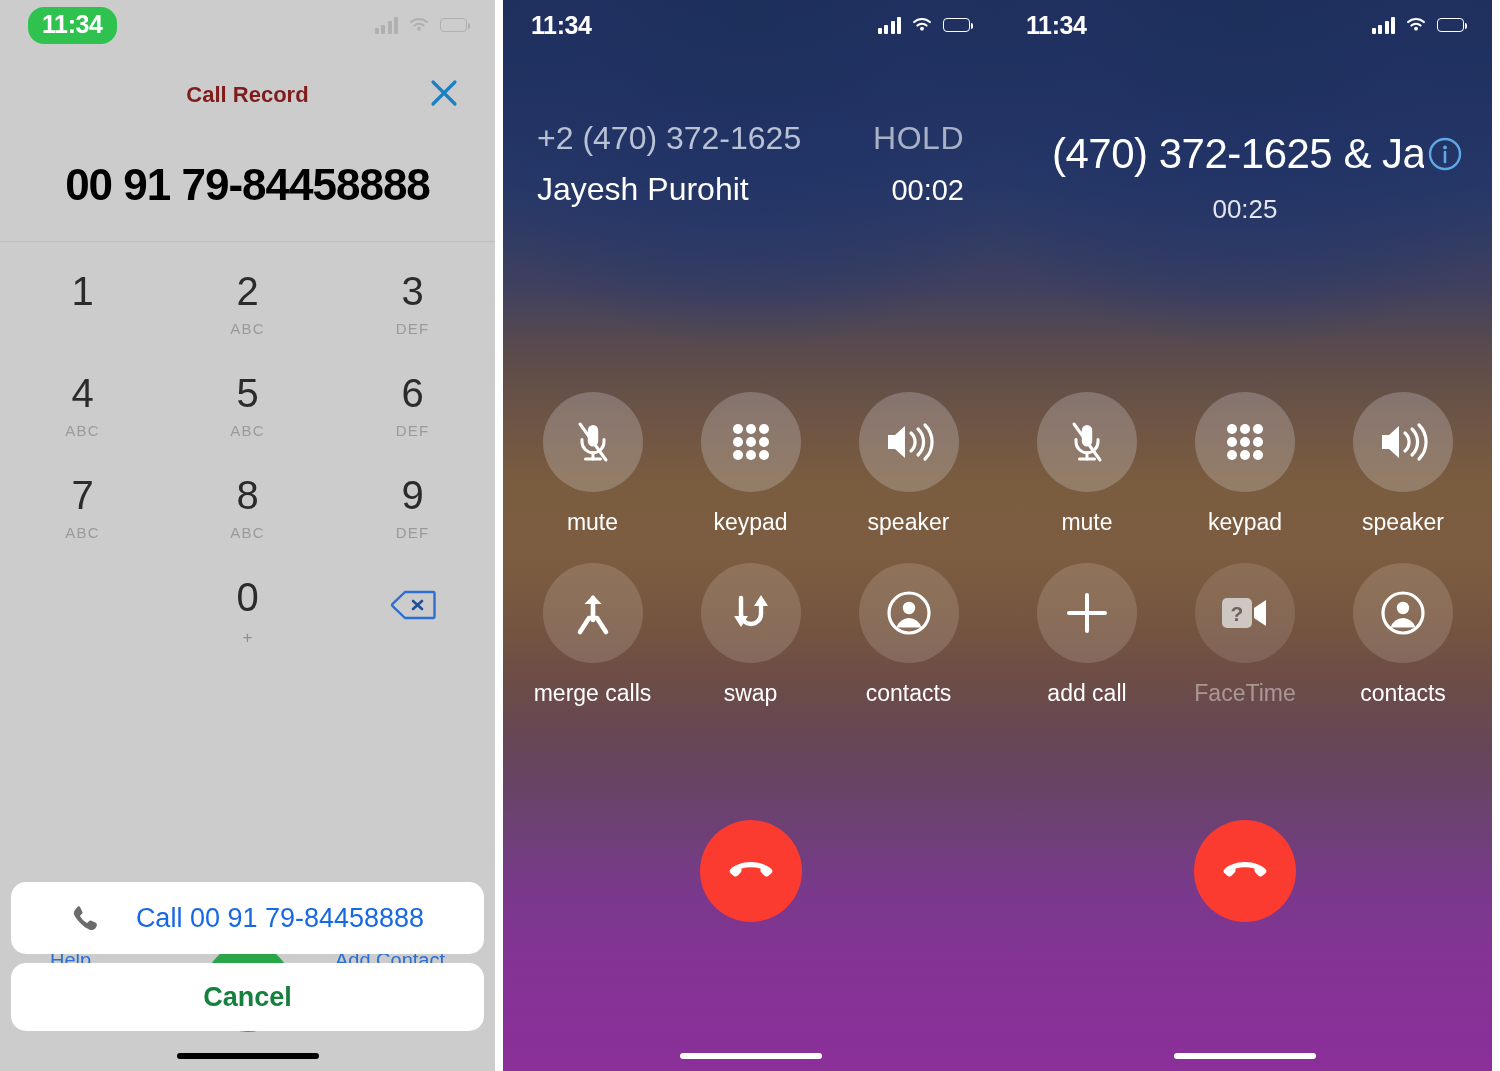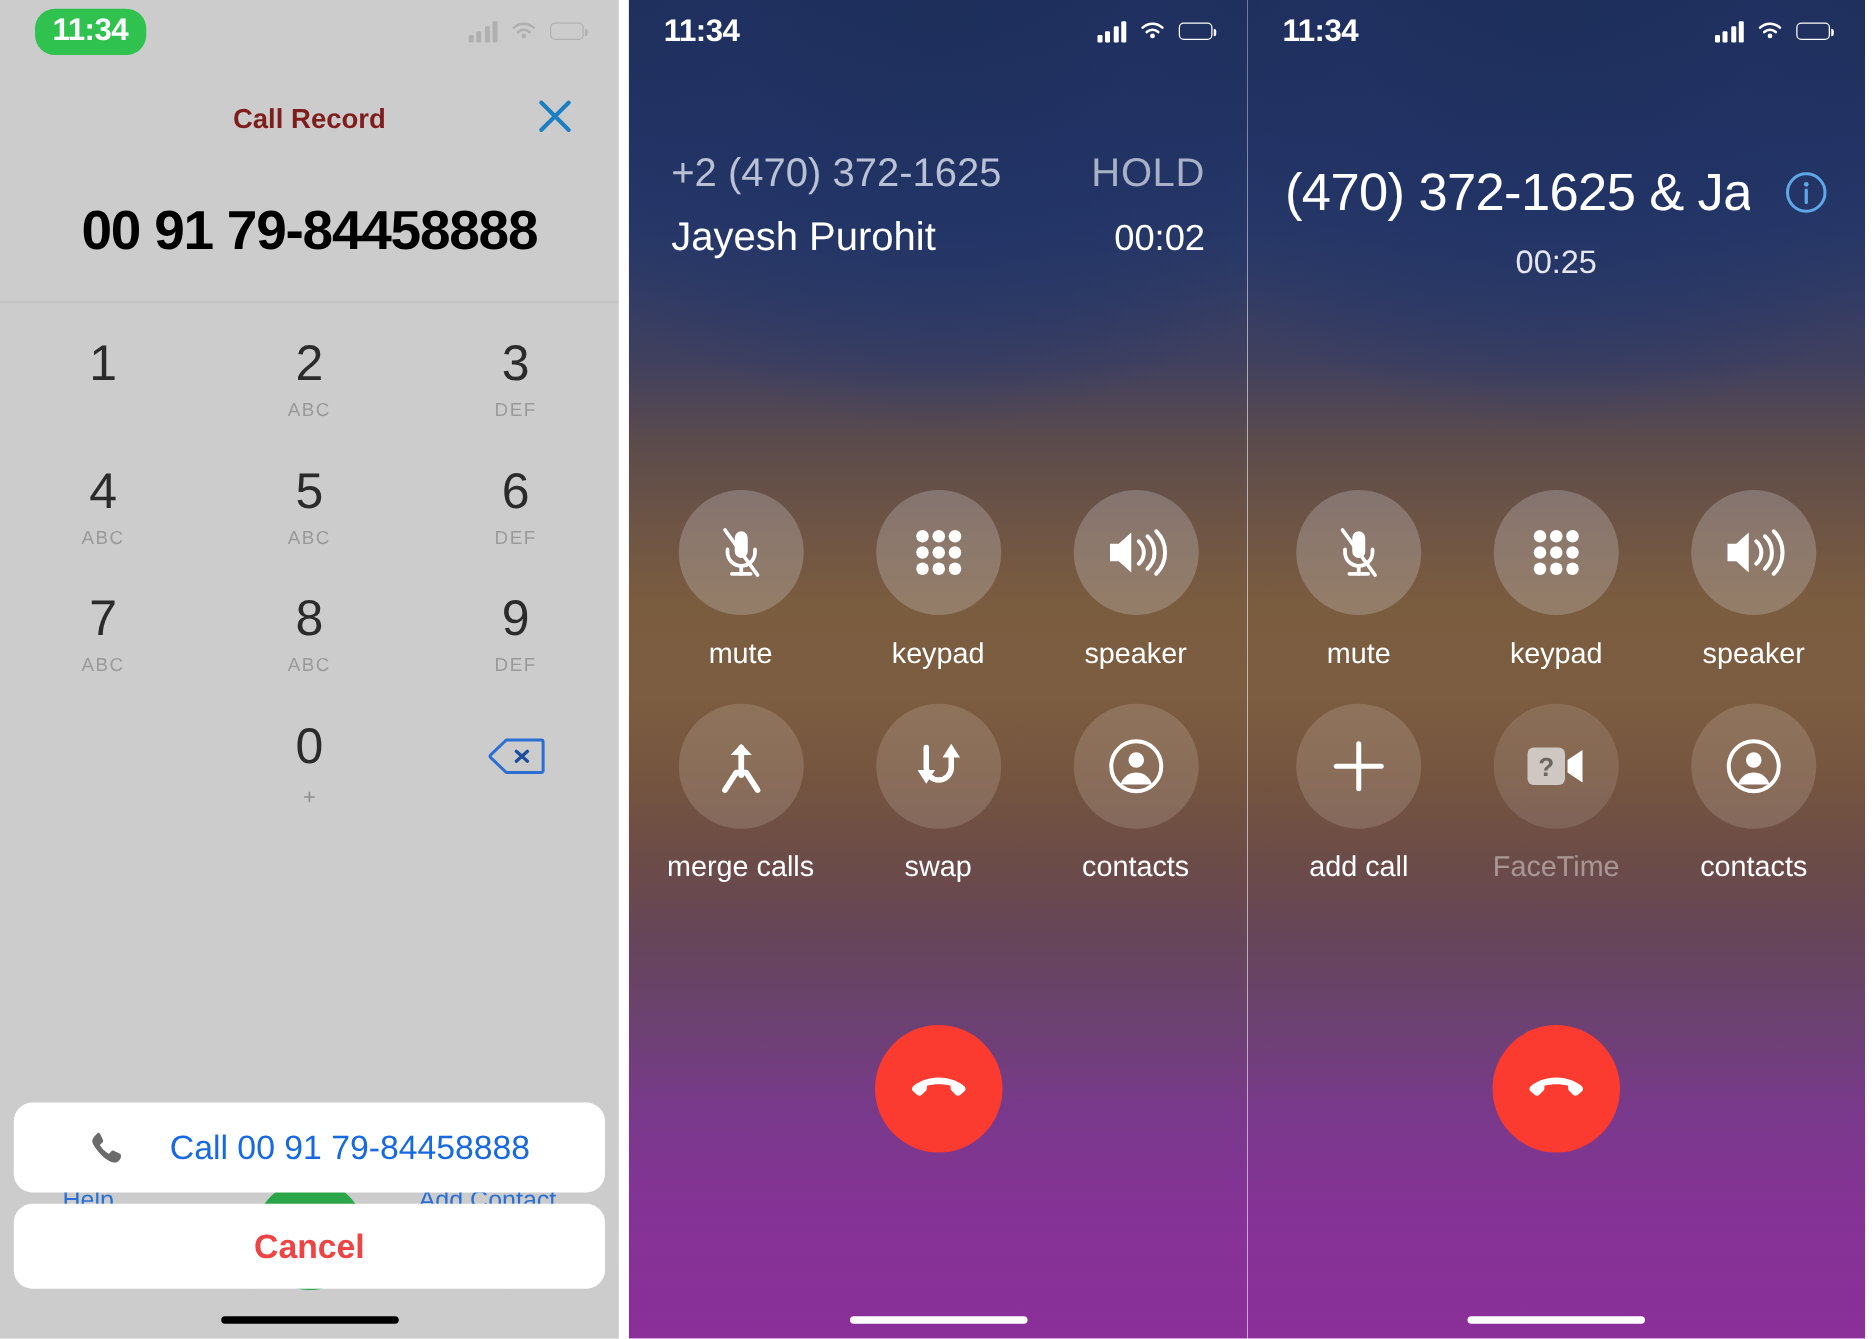--- a/index.html
+++ b/index.html
@@ -57,21 +57,21 @@
   .kp-digit { font-size:40px; color:#2b2b2b; line-height:1.05; font-weight:400; }
   .kp-sub { font-size:15px; color:#9a9a9a; letter-spacing:1.2px; margin-top:8px; }
   .kp-plus { font-size:17px; color:#8d8d8d; margin-top:10px; }
   .kp-blank { flex:1; height:102px; }
   .bksp { width:46px; height:30px; margin-top:14px; }
 
   .sheet { position:absolute; left:11px; right:11px; background:#ffffff; border-radius:15px; }
   .sheet-call { top:882px; height:72px; display:flex; align-items:center; justify-content:center; gap:17px; z-index:14; }
   .sheet-cancel { top:963px; height:68px; display:flex; align-items:center; justify-content:center; z-index:16; }
   .sheet-call .lbl { font-size:27px; color:#1668e3; }
-  .sheet-cancel .lbl { font-size:27px; font-weight:bold; color:#ef4444; }
+  .sheet-cancel .lbl { font-size:27px; font-weight:bold; color:#15803d; }
   .phone-ico { width:30px; height:30px; margin-right:18px; }
 
   .behind-row { position:absolute; top:947px; left:0; right:0; height:26px; z-index:10;
                 display:flex; align-items:center; justify-content:space-between; padding:0 50px; }
   .behind-row .lnk { font-size:20px; color:#2a6fd1; }
   .green-call { position:absolute; top:944px; left:50%; transform:translateX(-50%);
                 width:88px; height:88px; border-radius:50%; background:#2aa548; z-index:9; }
 
   .home-ind { position:absolute; bottom:12px; left:50%; transform:translateX(-50%);
               width:142px; height:6px; border-radius:4px; }
@@ -92,21 +92,21 @@
             background:linear-gradient(180deg, rgba(20,30,70,.28) 0%, rgba(0,0,0,0) 30%); }
 
   .call-head { position:absolute; top:120px; left:0; right:0; padding:0 34px; z-index:5; }
   .ch-row { display:flex; align-items:baseline; justify-content:space-between; }
   .ch-num { font-size:32px; color:#b9c1d4; font-weight:300; }
   .ch-state { font-size:32px; color:#a8b1c6; font-weight:300; letter-spacing:0.5px; }
   .ch-name { font-size:32px; color:#ffffff; font-weight:400; }
   .ch-timer { font-size:29px; color:#ffffff; font-weight:300; }
 
   .call-head-c { position:absolute; top:130px; left:0; right:0; z-index:5; text-align:center; }
-  .chc-title-wrap { display:flex; align-items:center; justify-content:space-between; gap:14px; padding:0 30px; }
+  .chc-title-wrap { display:flex; align-items:center; justify-content:flex-end; gap:4px; padding:0 30px; }
   .chc-title { font-size:42px; color:#ffffff; font-weight:300; white-space:nowrap;
                overflow:hidden; max-width:372px; letter-spacing:-0.5px; }
   .info-ico { width:34px; height:34px; flex:0 0 auto; cursor:pointer; }
   .chc-timer { font-size:26px; color:#e4e6ef; font-weight:300; margin-top:16px; }
 
   .grid { position:absolute; top:392px; left:0; right:0; z-index:5; }
   .g-row { display:flex; justify-content:center; gap:38px; margin-bottom:27px; }
   .g-cell { width:120px; display:flex; flex-direction:column; align-items:center; cursor:pointer; }
   .g-circ { width:100px; height:100px; border-radius:50%; background:rgba(230,230,240,0.24);
             display:flex; align-items:center; justify-content:center; }

